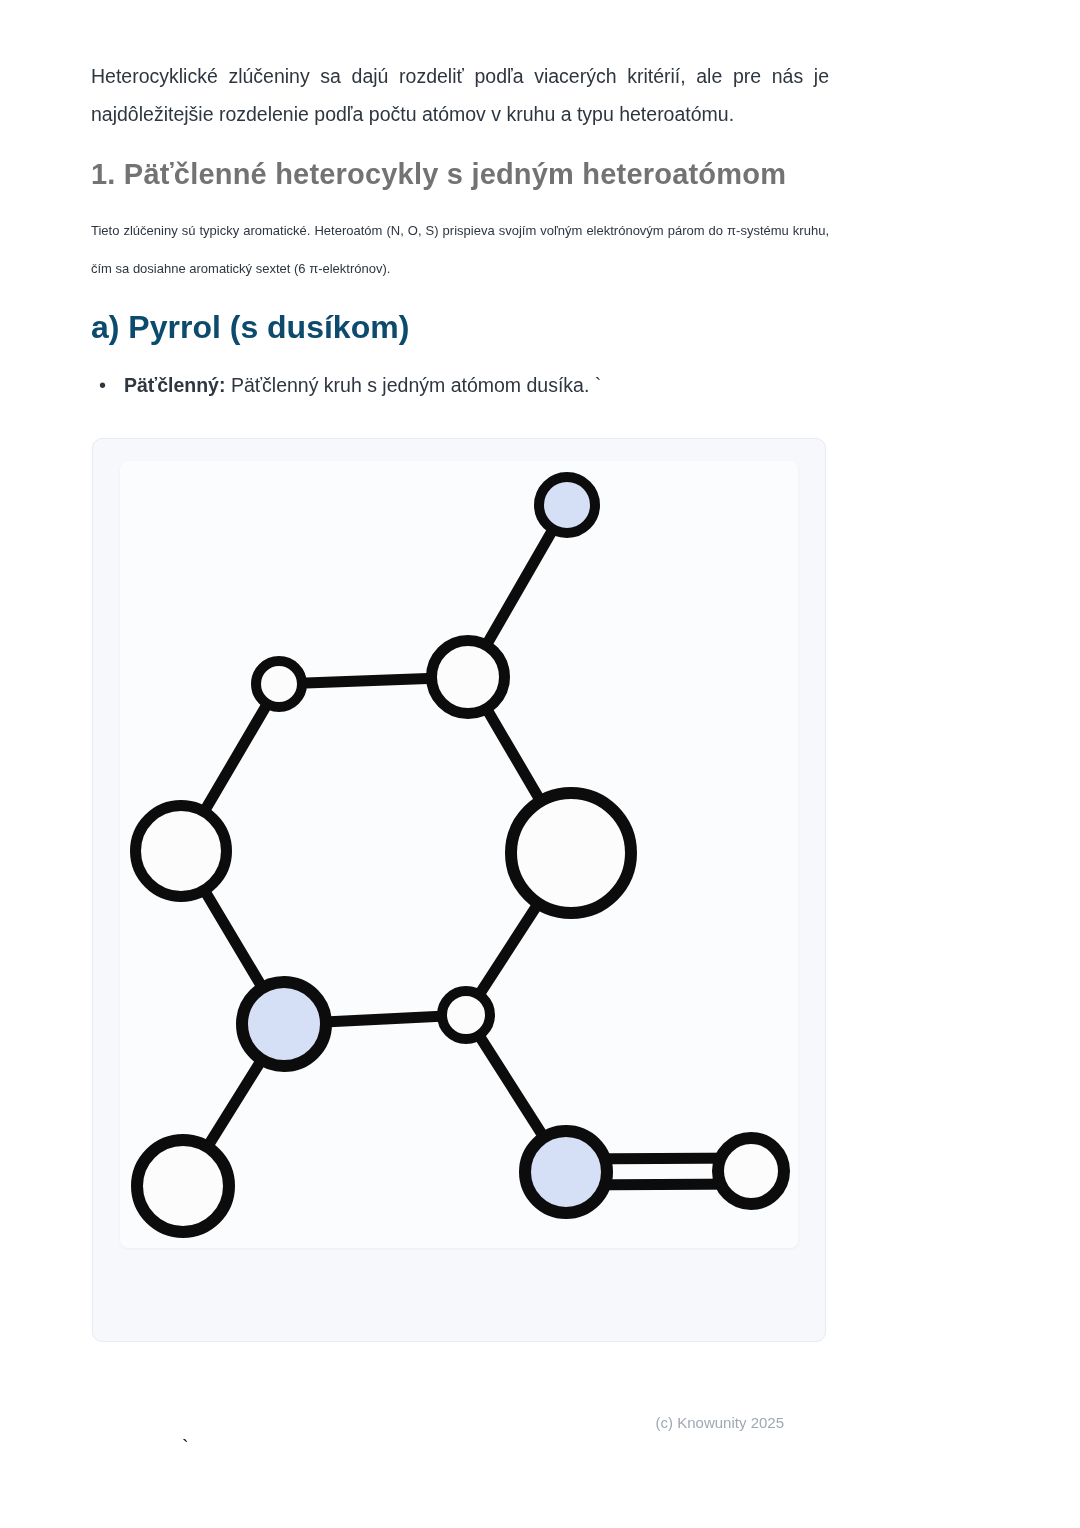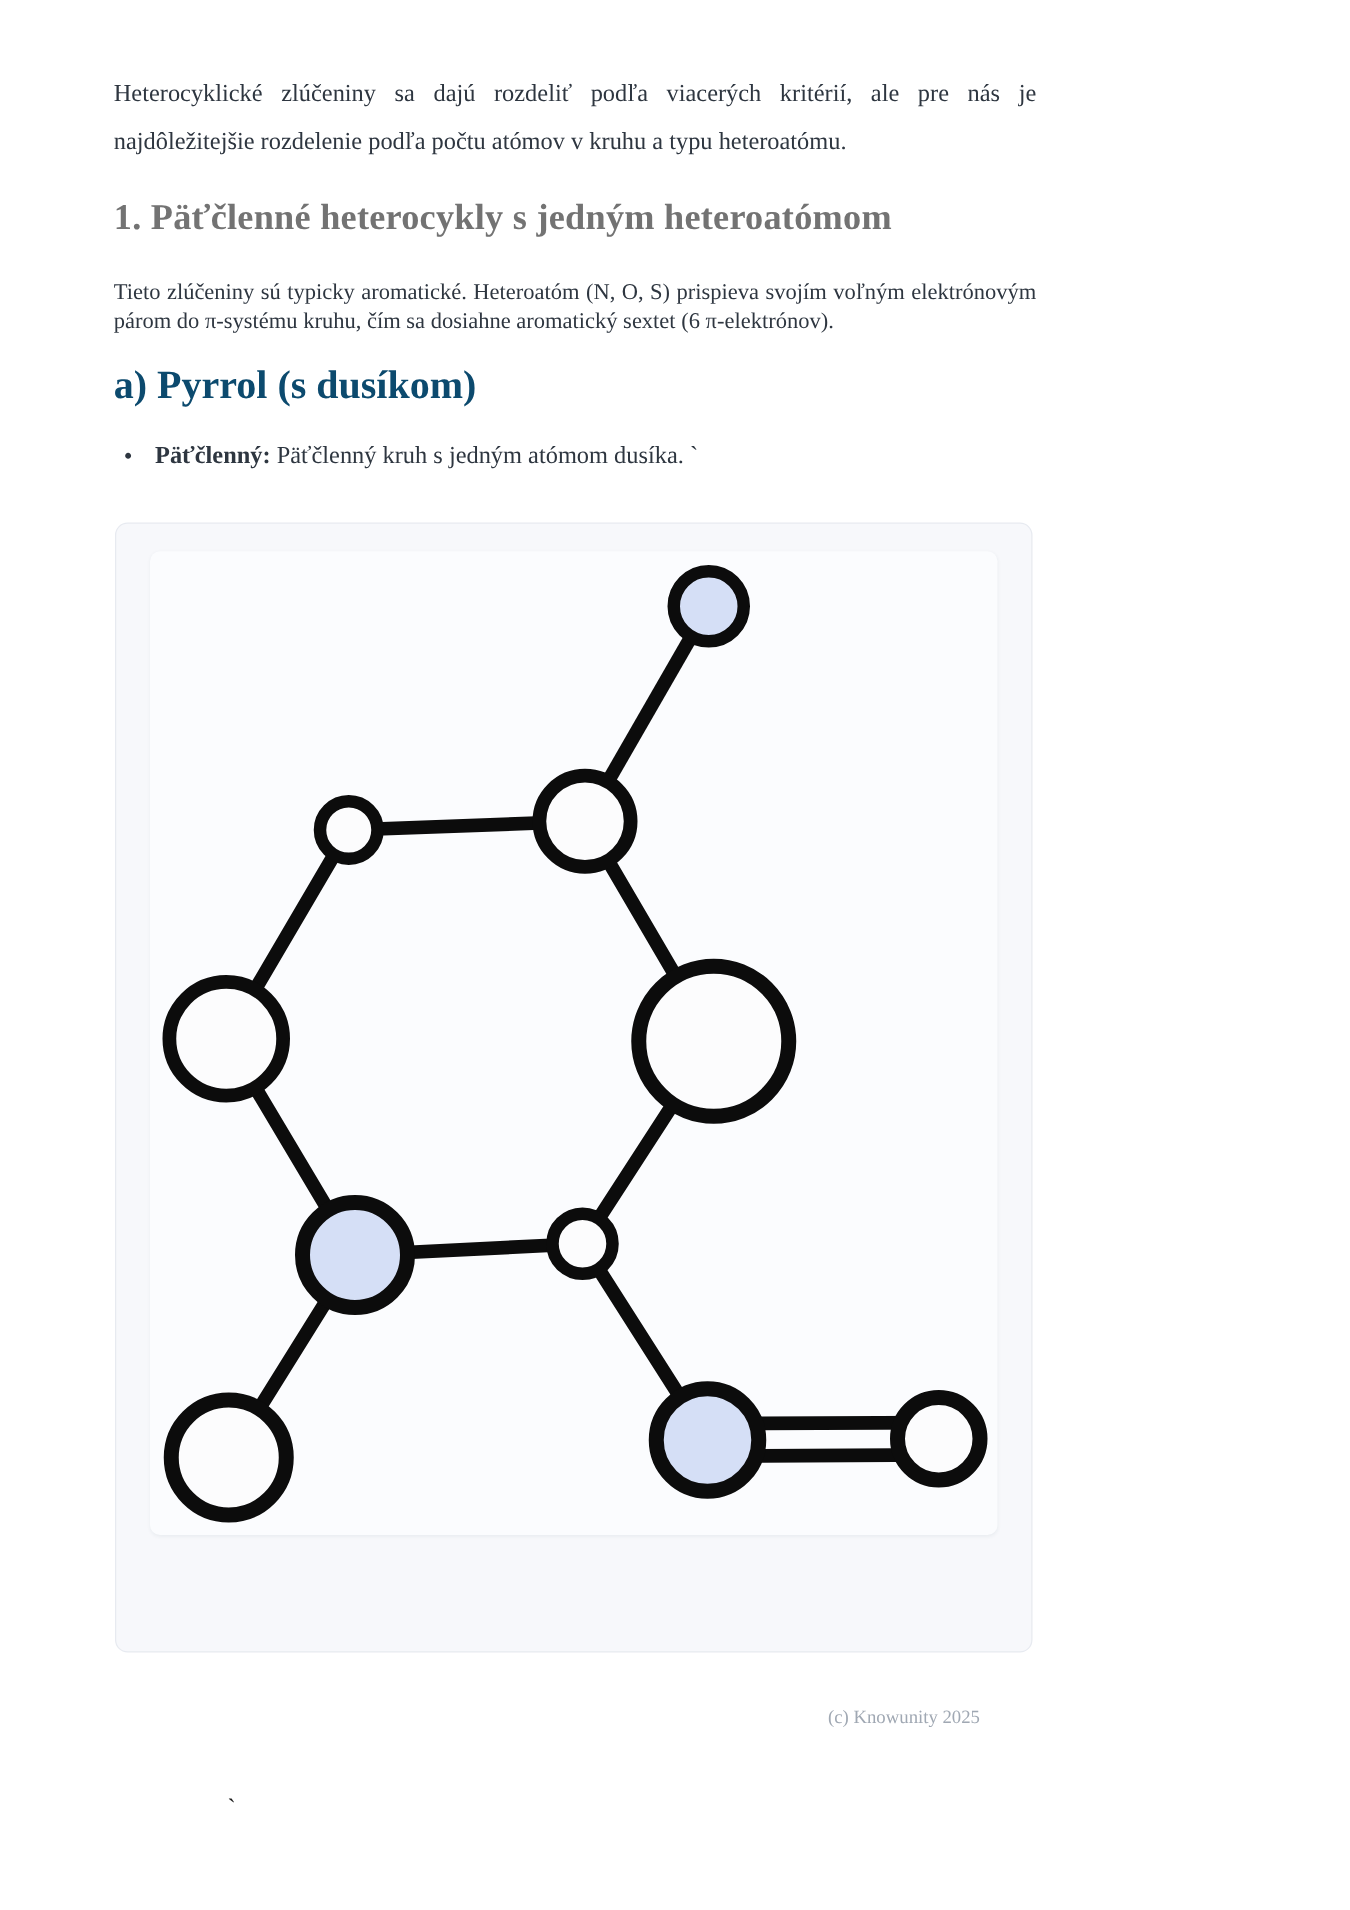--- a/index.html
+++ b/index.html
@@ -1,21 +1,21 @@
 <!DOCTYPE html>
 <html><head>
 <meta charset="utf-8">
 <style>
   html,body { margin:0; padding:0; background:#ffffff; }
   .page {
     position:relative;
     width:852px; height:1528px;
     background:#ffffff;
     overflow:hidden;
-    font-family:Liberation Serif, serif;
+    font-family:Liberation Sans, sans-serif;
     color:#2e3640;
   }
   
   .side-bar {
     position:absolute;
     left:977px; top:50px;
     width:56px; height:1428px;
     background:linear-gradient(to right, #cddff9 0px, #cddff9 3px, #e9f1fd 4px, #f3f8fe 100%);
   }
   .content {
@@ -31,23 +31,23 @@
   }
   h2.section-heading {
     margin:24px 0 0 0;
     font-size:29px;
     line-height:34px;
     font-weight:bold;
     color:#737373;
     letter-spacing:0.2px;
   }
   .section-paragraph {
-    margin:31px 0 0 0;
-    font-size:18px;
-    line-height:23px;
+    margin:21px 0 0 0;
+    font-size:13px;
+    line-height:38px;
     text-align:justify;
   }
   h3.subsection-heading {
     margin:24px 0 0 0;
     font-size:32px;
     line-height:30px;
     font-weight:bold;
     color:#0c4a6e;
   }
   ul.bullets {
@@ -94,21 +94,21 @@
     color:#6b737e;
   }
   .stray-backtick {
     position:absolute;
     left:91px; top:1436px;
     font-size:20px;
     color:#1a1a1a;
   }
   .copyright {
     position:absolute;
-    top:1366px; right:68px;
+    top:1414px; right:68px;
     font-size:15px;
     color:#a0a8b3;
     z-index:2;
   }
 </style>
 </head>
 <body>
 
 <div class="page">
 

